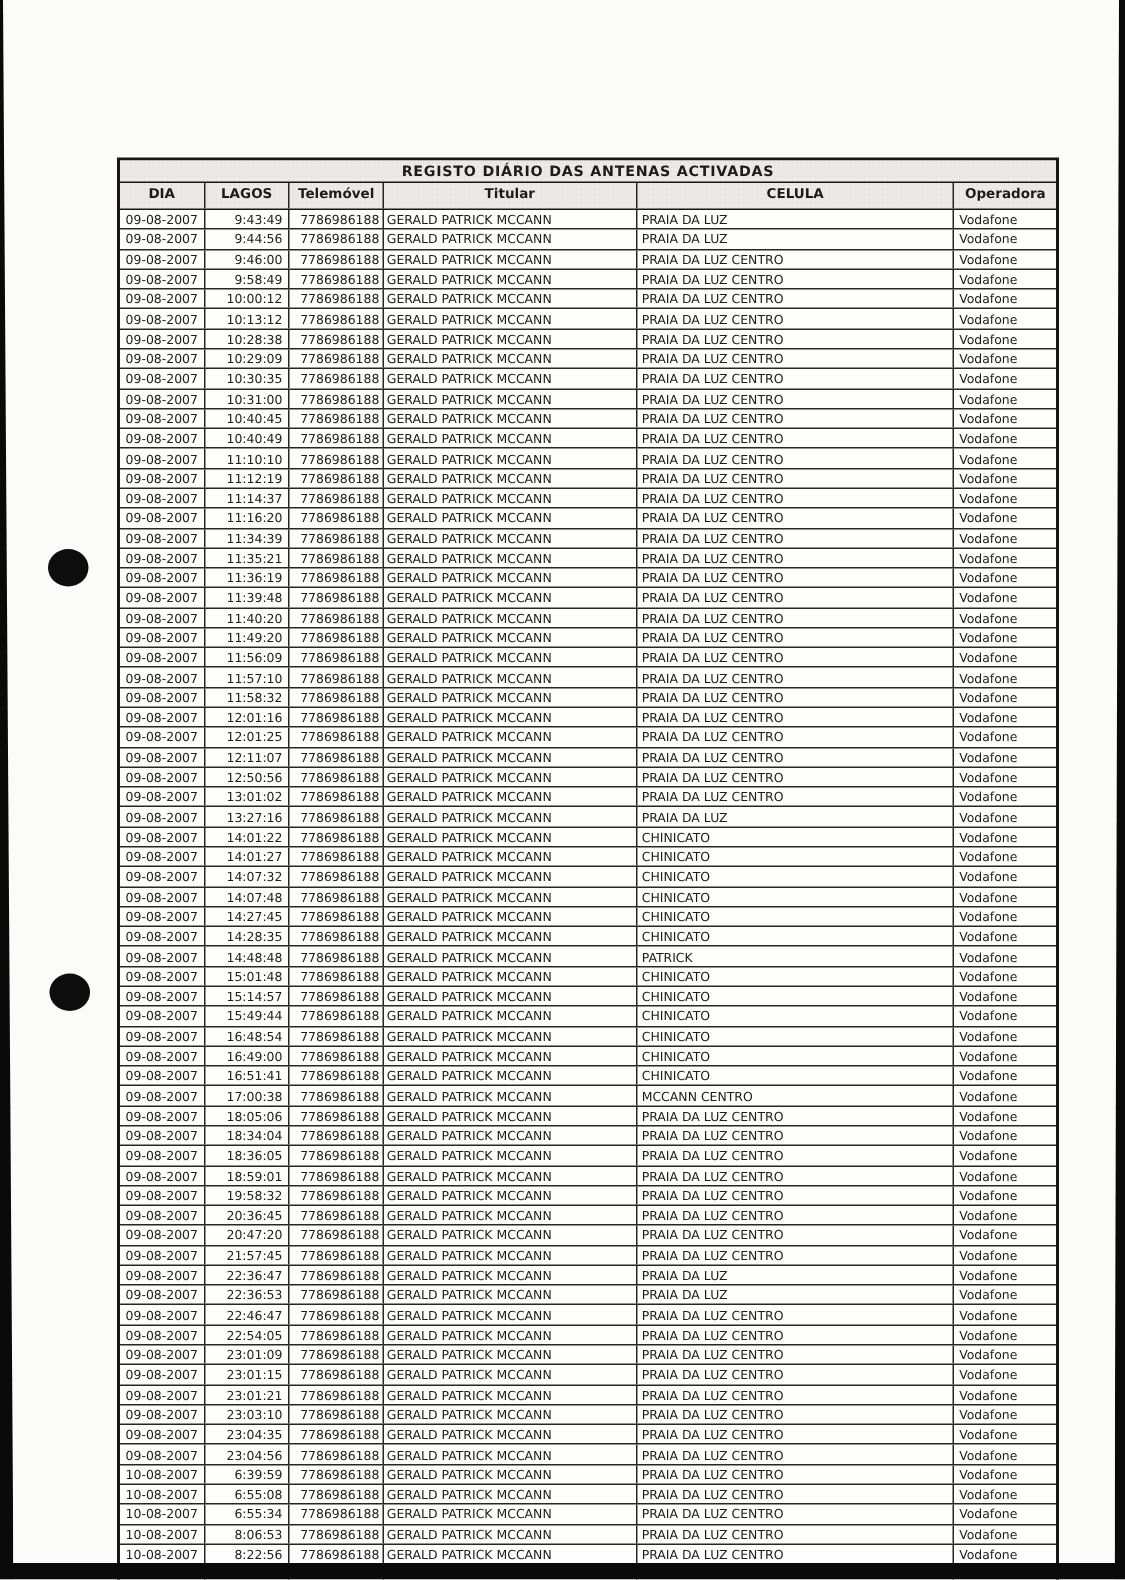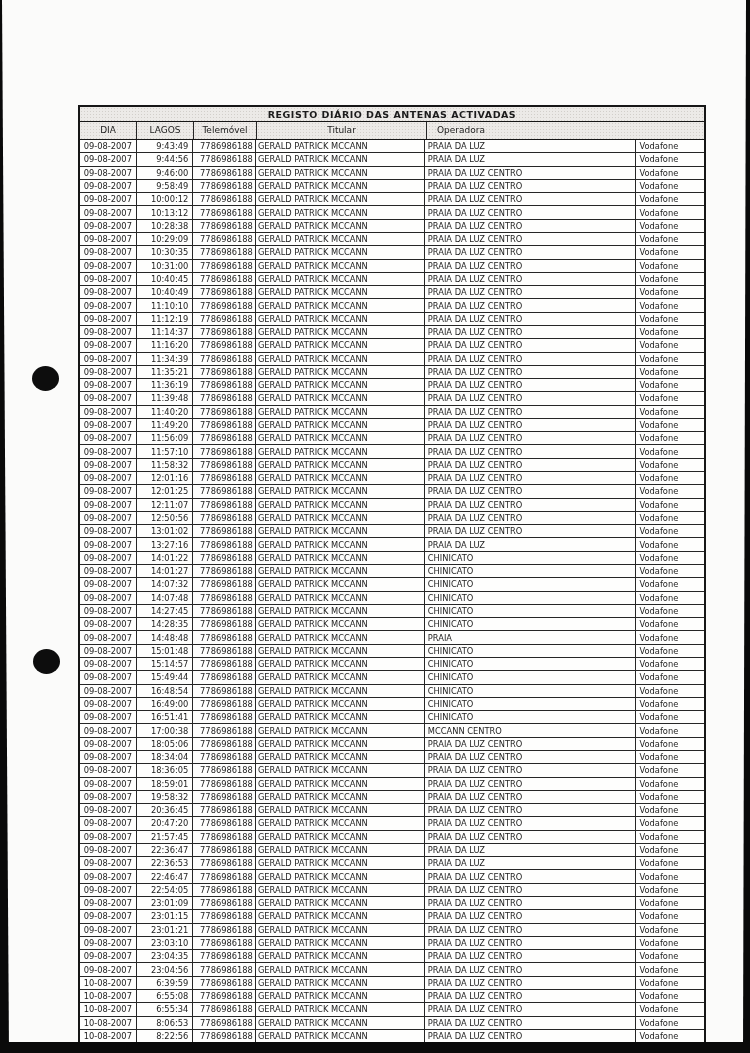--- a/index.html
+++ b/index.html
@@ -41,21 +41,21 @@
     background-image:radial-gradient(#d2cfca 0.5px, transparent 0.6px);
     background-size:3px 3px;
   }
   .title-row{
     height:15px;line-height:15px;text-align:center;
     font-size:9.5px;font-weight:bold;letter-spacing:0.5px;
     border-bottom:1.5px solid #161616;box-sizing:border-box;
   }
   .header-row{display:flex;height:18px;line-height:17px;
     border-bottom:1.5px solid #161616;box-sizing:border-box;
-    font-weight:normal;font-size:9px;align-items:center;}
+    font-weight:bold;font-size:9px;align-items:center;}
   .rows{height:915px;display:flex;flex-direction:column;}
   .row{display:flex;flex:1;border-bottom:1px solid #262626;
     box-sizing:border-box;font-size:8.3px;}
   .rows .row:last-child{border-bottom:none;}
   .cell{box-sizing:border-box;border-right:1px solid #262626;
     overflow:hidden;white-space:nowrap;display:flex;align-items:center;}
   .cell:last-child{border-right:none;}
   .c-dia{width:57px;justify-content:center;}
   .c-hora{width:57px;justify-content:flex-end;padding-right:4px;}
   .c-tel{width:63px;justify-content:flex-end;padding-right:2px;}
@@ -76,20 +76,21 @@
 <div class="watermark wm-1">PÚBLICO DE PORTIMÃO</div>
 <div class="watermark wm-2">PROIBIDA A REPRODUÇÃO</div>
 
 <div class="doc-table">
   <div class="title-row band">REGISTO DIÁRIO DAS ANTENAS ACTIVADAS</div>
   <div class="header-row band">
     <div class="cell c-dia">DIA</div>
     <div class="cell c-hora">LAGOS</div>
     <div class="cell c-tel">Telemóvel</div>
     <div class="cell c-tit">Titular</div>
+    <div class="cell c-cel">CELULA</div>
     <div class="cell c-op">Operadora</div>
   </div>
   <div class="rows" id="rows">
       <div class="row">
         <div class="cell c-dia">09-08-2007</div>
         <div class="cell c-hora">9:43:49</div>
         <div class="cell c-tel">7786986188</div>
         <div class="cell c-tit">GERALD PATRICK MCCANN</div>
         <div class="cell c-cel">PRAIA DA LUZ</div>
         <div class="cell c-op">Vodafone</div>
@@ -380,21 +381,21 @@
         <div class="cell c-tel">7786986188</div>
         <div class="cell c-tit">GERALD PATRICK MCCANN</div>
         <div class="cell c-cel">CHINICATO</div>
         <div class="cell c-op">Vodafone</div>
       </div>
       <div class="row">
         <div class="cell c-dia">09-08-2007</div>
         <div class="cell c-hora">14:48:48</div>
         <div class="cell c-tel">7786986188</div>
         <div class="cell c-tit">GERALD PATRICK MCCANN</div>
-        <div class="cell c-cel">PRAIA</div>
+        <div class="cell c-cel">PATRICK</div>
         <div class="cell c-op">Vodafone</div>
       </div>
       <div class="row">
         <div class="cell c-dia">09-08-2007</div>
         <div class="cell c-hora">15:01:48</div>
         <div class="cell c-tel">7786986188</div>
         <div class="cell c-tit">GERALD PATRICK MCCANN</div>
         <div class="cell c-cel">CHINICATO</div>
         <div class="cell c-op">Vodafone</div>
       </div>

